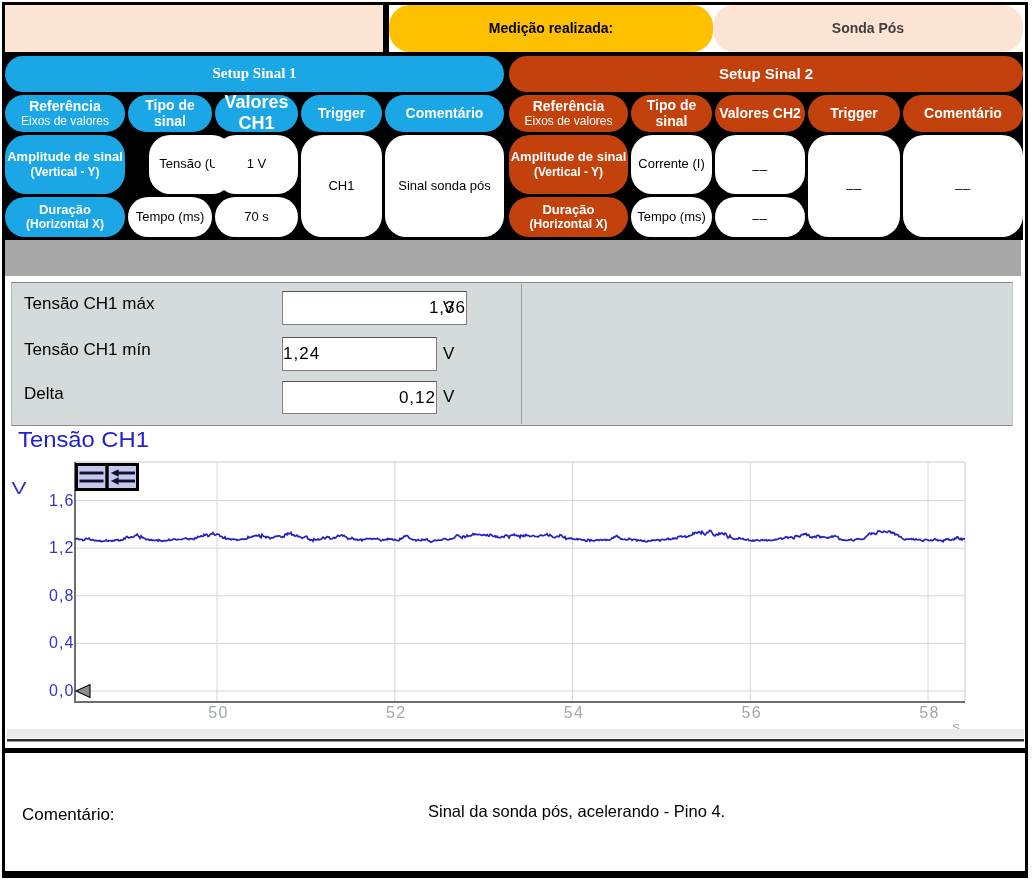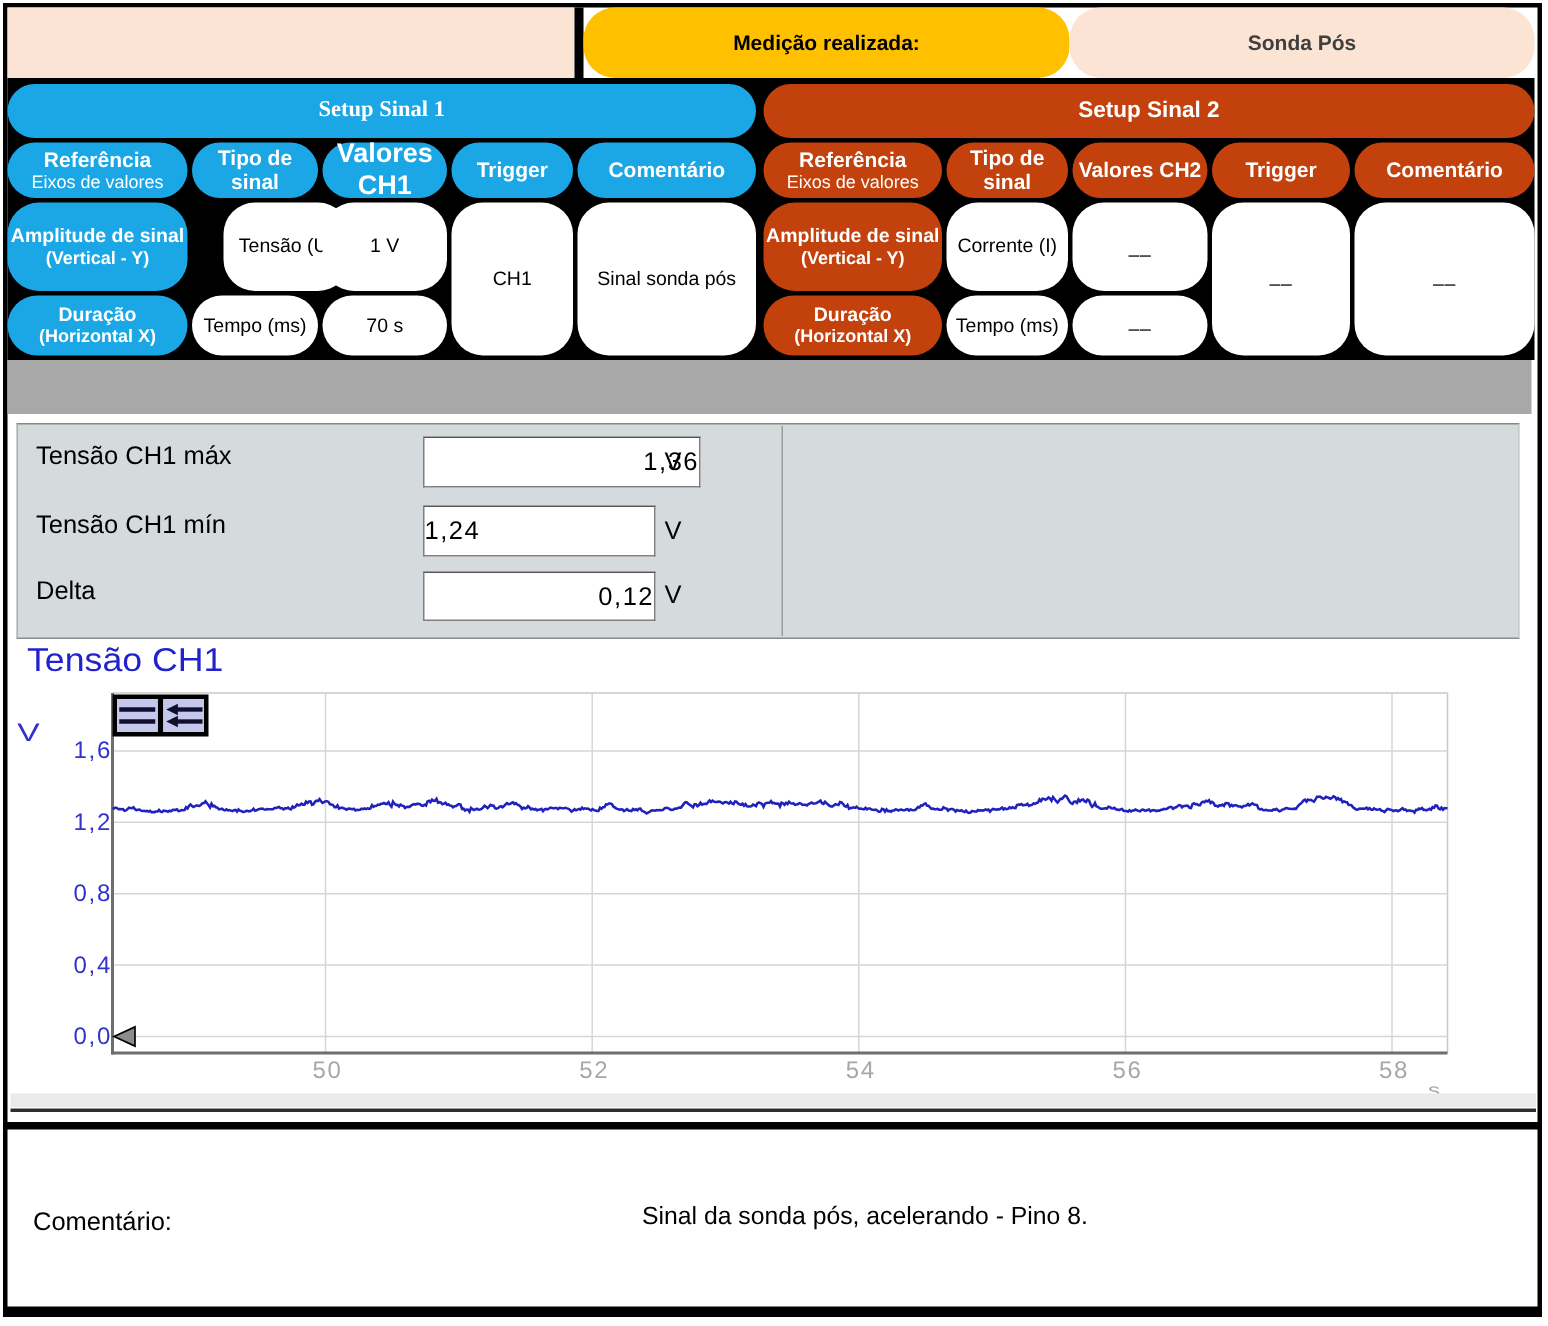--- a/index.html
+++ b/index.html
@@ -138,13 +138,13 @@
 
   <rect x="7" y="309" width="1017" height="9" fill="#E8EAEC"></rect>
   <line x1="7" y1="320.2" x2="1024" y2="320.2" stroke="#2E2E2E" stroke-width="2.4"></line>
 </svg>
 
 <div class="abs" style="left:2px;top:747.5px;width:1026px;height:5.2px;background:#000;"></div>
 
 <div class="abs" style="left:2px;top:871px;width:1026px;height:7px;background:#000;"></div>
 
 <div class="abs" style="left:22px;top:805px;font-size:17px;">Comentário:</div>
-<div class="abs" style="left:428px;top:801.5px;font-size:16.5px;">Sinal da sonda pós, acelerando - Pino 8.</div>
+<div class="abs" style="left:428px;top:801.5px;font-size:16.5px;">Sinal da sonda pós, acelerando - Pino 4.</div>
 
 </body></html>

